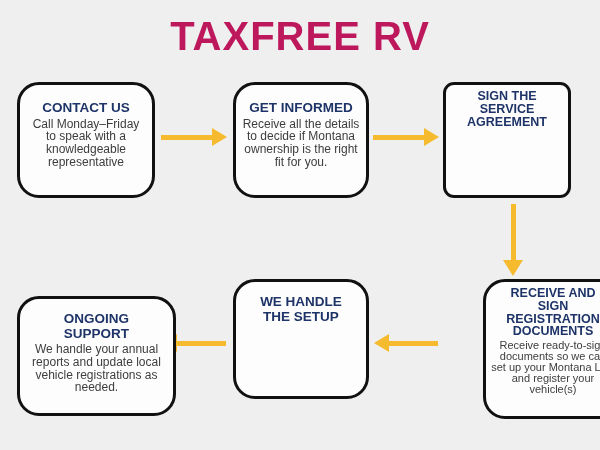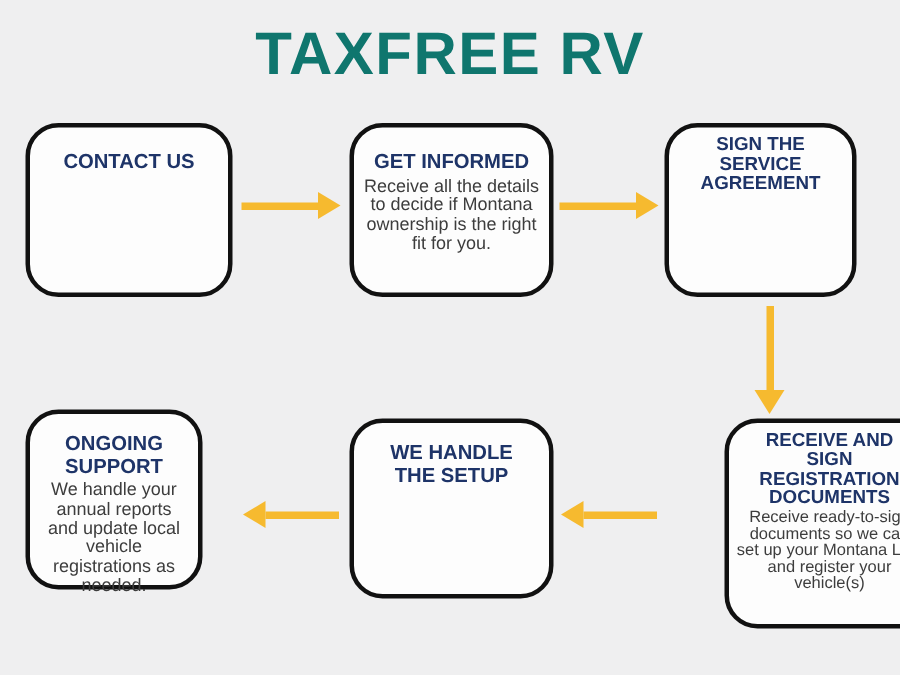--- a/index.html
+++ b/index.html
@@ -16,21 +16,21 @@
   }
   .page-title {
     position: absolute;
     top: 14px;
     left: 0;
     width: 100%;
     text-align: center;
     font-size: 40px;
     font-weight: bold;
     letter-spacing: 1px;
-    color: #0f766e;
+    color: #be185d;
     margin: 0;
   }
   .box {
     position: absolute;
     box-sizing: border-box;
     background: #fdfdfd;
     border: 3px solid #111111;
     border-radius: 22px;
     text-align: center;
     padding: 16px 4px 0 4px;
@@ -49,22 +49,22 @@
     font-size: 12px;
     line-height: 1.06;
     color: #3d3d3d;
   }
   .box.dense { padding-top: 5px; }
   .box.dense .box-title { font-size: 12.5px; line-height: 1.02; }
   .box.dense .box-desc { font-size: 11px; line-height: 1.0; padding: 0 1px; }
 
   .pos-1 { left: 17px;  top: 82px;  width: 138px; height: 116px; text-align: center; }
   .pos-2 { left: 233px; top: 82px;  width: 136px; height: 116px; text-align: center; }
-  .pos-3 { left: 443px; top: 82px;  width: 128px; height: 116px; }
-  .pos-4 { left: 17px;  top: 273px; width: 118px; height: 120px; padding-top: 13px; }
+  .pos-3 { left: 443px; top: 82px;  width: 128px; height: 116px; border-radius: 11px; }
+  .pos-4 { left: 17px;  top: 296px; width: 159px; height: 120px; padding-top: 13px; }
   .pos-5 { left: 233px; top: 279px; width: 136px; height: 120px; padding-top: 13px; }
   .pos-6 { left: 443px; top: 279px; width: 140px; height: 140px; margin-left: 40px; }
 
   .arrow-h {
     position: absolute;
     display: flex;
     align-items: center;
     height: 20px;
   }
   .arrow-h .shaft { flex: 1; height: 5px; background: #f6ba2f; }
@@ -102,20 +102,21 @@
 </style>
 </head>
 <body>
 
 <div class="canvas">
 
   <h1 class="page-title">TAXFREE RV</h1>
 
   <div class="box pos-1">
     <h2 class="box-title">CONTACT US</h2>
+    <p class="box-desc">Call Monday–Friday to speak with a knowledgeable representative</p>
   </div>
 
   <div class="arrow-h pos-a1">
     <div class="shaft"></div>
     <div class="head-right"></div>
   </div>
 
   <div class="box pos-2">
     <h2 class="box-title">GET INFORMED</h2>
     <p class="box-desc">Receive all the details to decide if Montana ownership is the right fit for you.</p>

